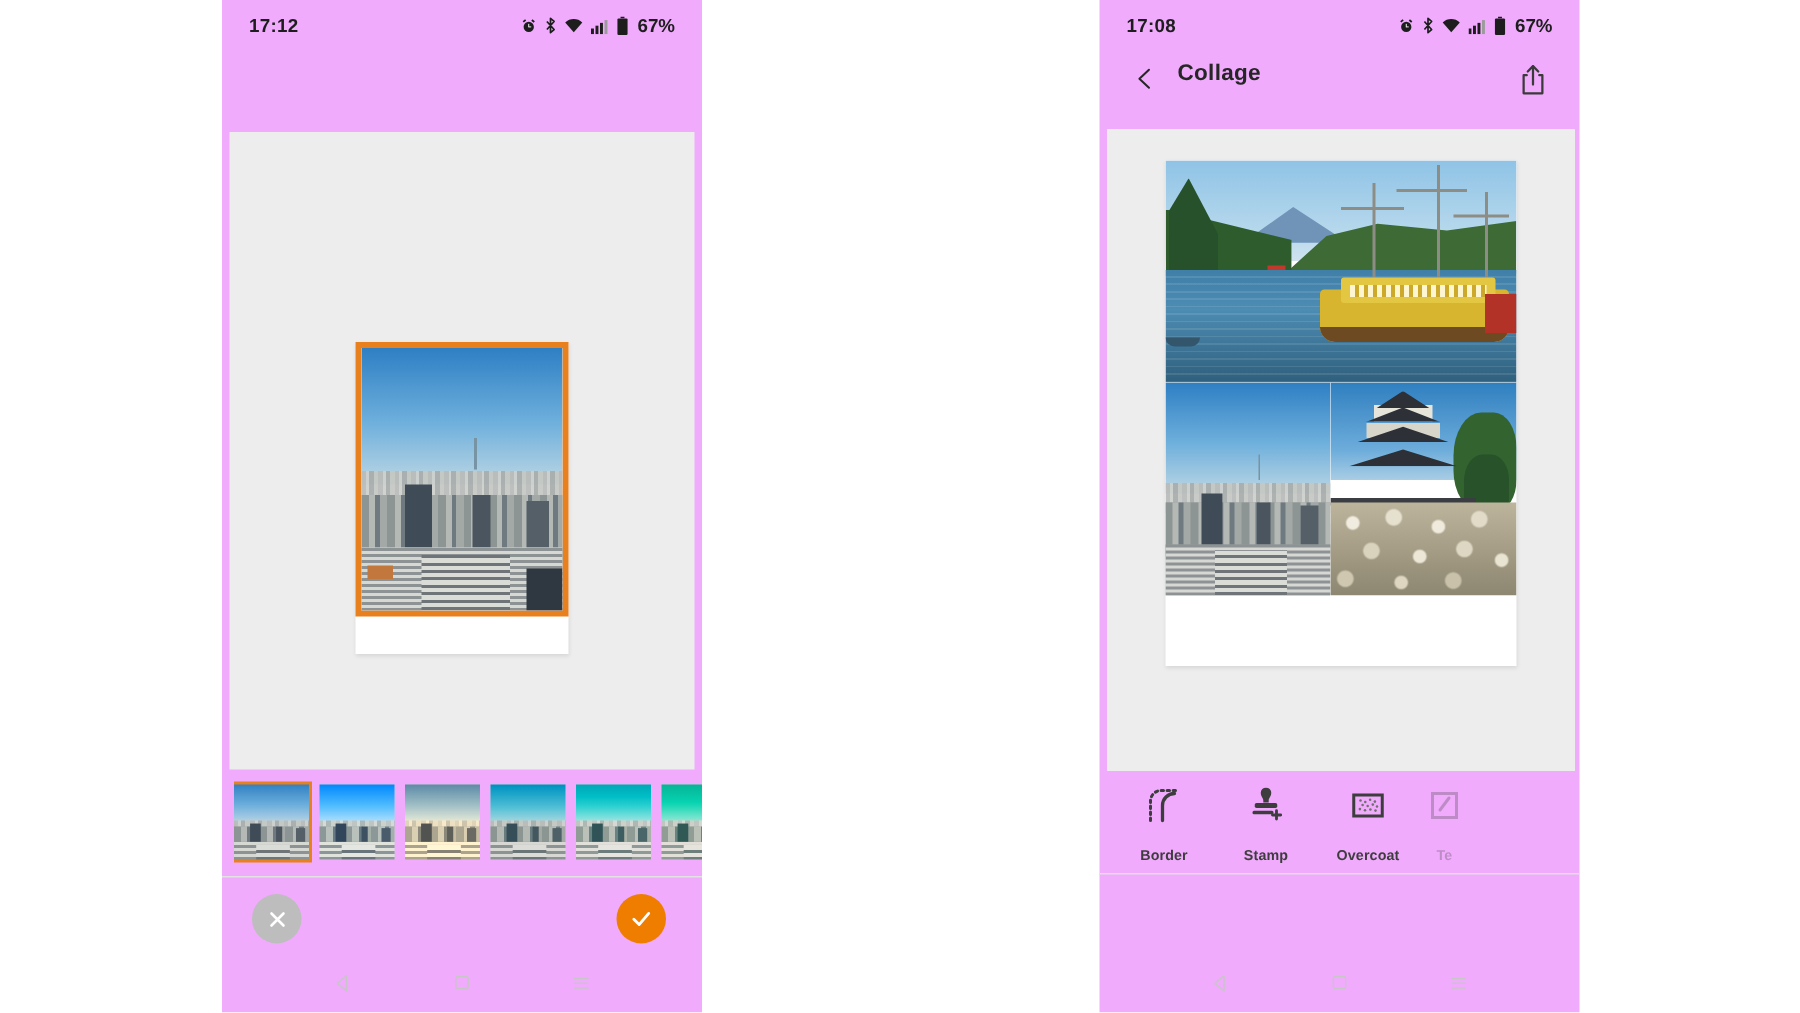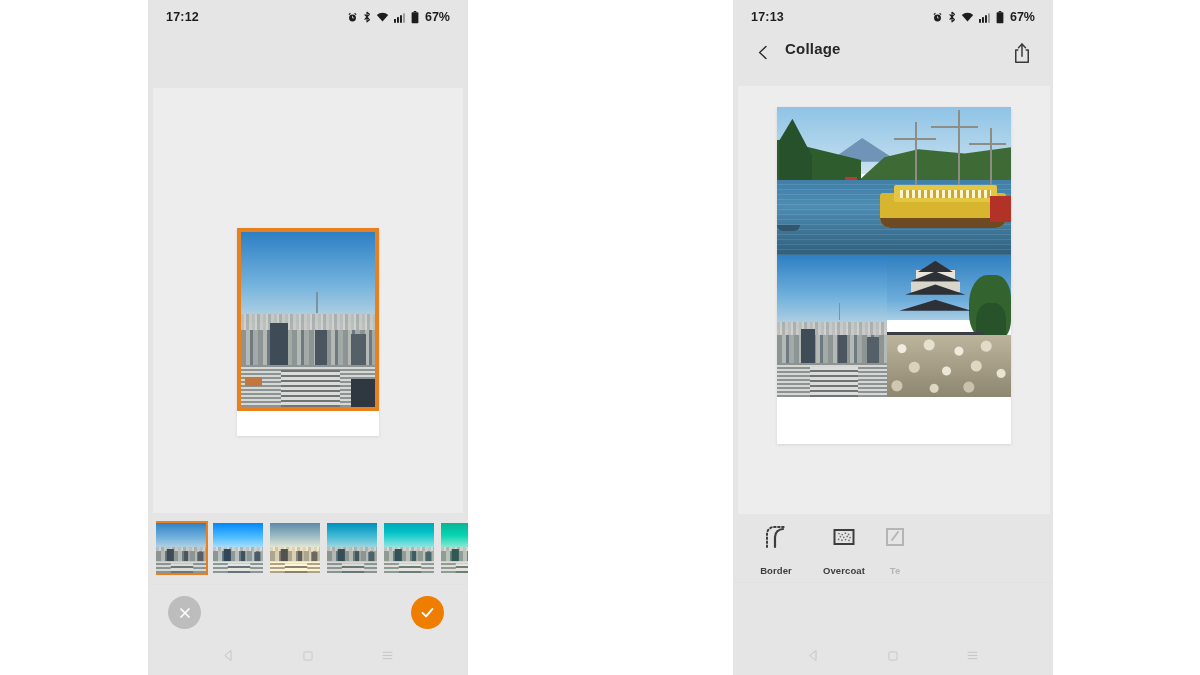--- a/index.html
+++ b/index.html
@@ -5,21 +5,21 @@
   * { box-sizing: border-box; margin: 0; padding: 0; }
   html, body {
     width: 1200px; height: 675px;
     background: #ffffff;
     font-family: "Liberation Sans", sans-serif;
     overflow: hidden;
   }
   .canvas { position: relative; width: 1200px; height: 675px; background: #ffffff; }
 
   
-  .phone { position: absolute; top: 0; height: 675px; width: 320px; background: #e5e5e5; }
+  .phone { position: absolute; top: 0; height: 675px; width: 320px; background: #f0abfc; }
   .phone-left  { left: 148px; }
   .phone-right { left: 733px; }
 
   
   .statusbar {
     position: absolute; top: 0; left: 0; right: 0; height: 34px;
     display: flex; align-items: center; justify-content: space-between;
     padding: 0 18px;
   }
   .status-time { font-size: 12.5px; font-weight: 700; color: #1d1d1d; letter-spacing: .2px; }
@@ -394,21 +394,21 @@
         <svg width="15" height="15" viewBox="0 0 24 24">
             <path d="M5 7 H19 M5 12 H19 M5 17 H19" stroke="#c6c6c6" stroke-width="1.6" stroke-linecap="round"></path>
           </svg>
       </div>
     </div>
   </div>
 
   <div class="phone phone-right">
 
     <div class="statusbar">
-      <span class="status-time">17:13</span>
+      <span class="status-time">17:08</span>
       <span class="status-icons">
         <svg width="11" height="11" viewBox="0 0 24 24">
           <circle cx="12" cy="13" r="7.5" fill="#1d1d1d"></circle>
           <rect x="11.3" y="8.5" width="1.4" height="5" fill="#fff"></rect>
           <rect x="12" y="12.3" width="3.6" height="1.3" fill="#fff"></rect>
           <rect x="3.5" y="3" width="4.5" height="2.6" fill="#1d1d1d" transform="rotate(-40 5.7 4.3)"></rect>
           <rect x="16" y="3" width="4.5" height="2.6" fill="#1d1d1d" transform="rotate(40 18.2 4.3)"></rect>
         </svg>
         <svg width="8" height="12" viewBox="0 0 12 20">
           <path d="M2 5.5 L10 14.5 L6 18 L6 2 L10 5.5 L2 14.5" stroke="#1d1d1d" stroke-width="1.9" fill="none" stroke-linejoin="round"></path>
@@ -514,20 +514,31 @@
           <svg width="24" height="24" viewBox="0 0 24 24">
             <path d="M3 22 L3 9 A7 7 0 0 1 10 2 L21 2" stroke="#3d3d3d" stroke-width="2" fill="none" stroke-dasharray="1.6 2.4" stroke-linecap="round"></path>
             <path d="M10 22 L10 9 A0 0 0 0 1 10 9 L21 9" stroke="#3d3d3d" stroke-width="0" fill="none"></path>
             <path d="M10.5 22 A0 0 0 0 0 10.5 22" fill="none"></path>
             <path d="M11 22 L11 12 A8 8 0 0 1 19 4" stroke="#3d3d3d" stroke-width="2.2" fill="none" stroke-linecap="round"></path>
           </svg>
         </span>
         <span class="lbl">Border</span>
       </div>
 
+      <div class="tool">
+        <span class="glyph">
+          <svg width="24" height="24" viewBox="0 0 24 24">
+            <path d="M8.5 3.5 A3.5 3.5 0 0 1 15.5 3.5 C15.5 6 13.8 7 13.8 8.6 L13.8 10 L10.2 10 L10.2 8.6 C10.2 7 8.5 6 8.5 3.5 Z" fill="#3d3d3d"></path>
+            <rect x="4.5" y="10.3" width="15" height="3.4" rx="1.2" fill="#3d3d3d"></rect>
+            <rect x="3" y="15.5" width="14" height="2.4" rx="1" fill="#3d3d3d"></rect>
+            <path d="M19 15.5 V21 M16.3 18.3 H21.8" stroke="#3d3d3d" stroke-width="1.9" stroke-linecap="round"></path>
+          </svg>
+        </span>
+        <span class="lbl">Stamp</span>
+      </div>
 
 
       <div class="tool">
         <span class="glyph">
           <svg width="24" height="24" viewBox="0 0 24 24">
             <rect x="2.5" y="5" width="19" height="14" stroke="#3d3d3d" stroke-width="2" fill="none"></rect>
             <g fill="#6f6f6f">
               <circle cx="7" cy="8.6" r=".85"></circle>
                 <circle cx="10.2" cy="9.6" r=".85"></circle>
               <circle cx="13.4" cy="8.2" r=".85"></circle>

